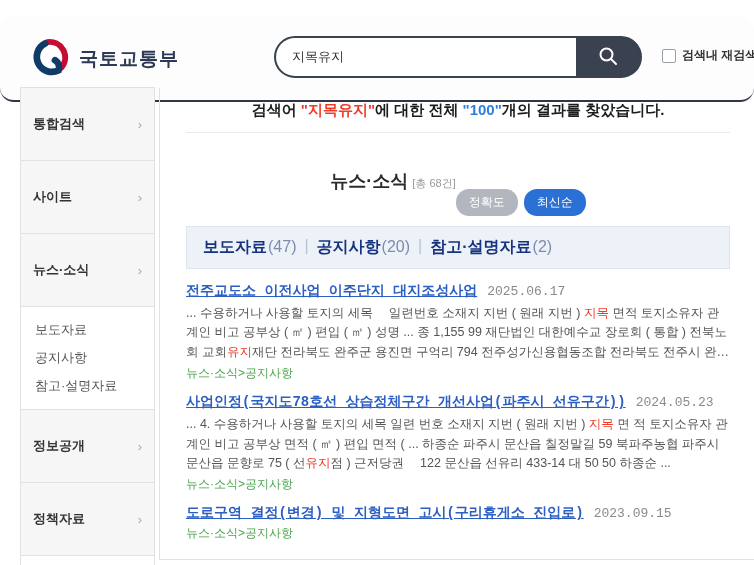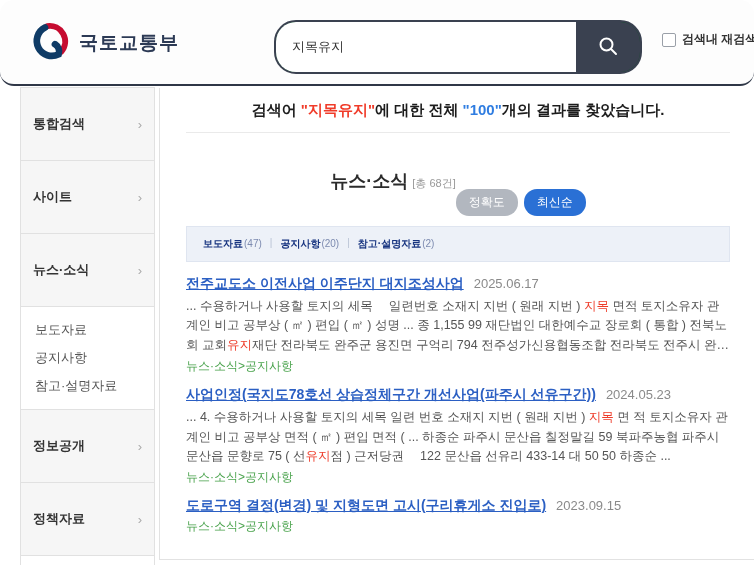--- a/index.html
+++ b/index.html
@@ -1,24 +1,24 @@
 <!DOCTYPE html>
 <html><head>
 <meta charset="utf-8">
 <style>
   * { margin:0; padding:0; box-sizing:border-box; }
   html,body { width:754px; height:565px; overflow:hidden; background:#fff;
     font-family:"Liberation Sans","DejaVu Sans",sans-serif; }
 
   
-  .header { position:absolute; left:0; top:0; width:754px; height:86px;
+  .header { position:absolute; left:0; top:16px; width:754px; height:86px;
     background:#fdfdfd; border-bottom:2px solid #2f3747;border-radius:14px; }
   .brand { position:absolute; left:30px; top:21px; display:flex; align-items:center; gap:9px; }
   .brand-name { font-size:19px; font-weight:bold; color:#2c3a55; letter-spacing:1px; }
-  .searchbar { position:absolute; left:274px; top:20px; width:368px; height:54px;
+  .searchbar { position:absolute; left:274px; top:20px; width:368px; height:42px;
     border:2px solid #3a4150; border-radius:22px; overflow:hidden; display:flex; background:#14532d; }
   .search-input { flex:1; border:none; outline:none; padding:0 16px; font-size:13px; color:#333;
     font-family:inherit; }
   .search-btn { width:64px; background:#3a4150; border:none; cursor:pointer;
     display:flex; align-items:center; justify-content:center; }
   .recheck { position:absolute; left:662px; top:31px; display:flex; align-items:center; gap:6px; }
   .checkbox { width:14px; height:14px; border:1px solid #9aa0a8; border-radius:2px; background:#fff; }
   .recheck-label { font-size:12px; font-weight:bold; color:#333; white-space:nowrap; }
 
   
@@ -42,28 +42,28 @@
   .section-head { margin-top:13px; display:flex; align-items:center; justify-content:center; }
   .section-title { font-size:18px; font-weight:bold; color:#2b2b2b; }
   .section-total { font-size:11px; font-weight:normal; color:#999; margin-left:4px; }
   .sort-pills { display:flex; gap:6px;margin-top:43px; }
   .pill { border:none; border-radius:13px; padding:5px 13px; font-size:12px; color:#fff;
     cursor:pointer; font-family:inherit; }
   .pill-gray { background:#b2b7bf; }
   .pill-blue { background:#2a70d5; }
 
   .filterbar { margin-top:10px; background:#edf1f8; border:1px solid #dfe5f0;
-    padding:10px 16px; font-size:10px; display:flex; align-items:flex-start; flex-wrap:wrap; }
+    padding:10px 16px; font-size:16px; display:flex; align-items:flex-start; flex-wrap:wrap; }
   .filter-name { color:#16337f; font-weight:bold; cursor:pointer; }
   .filter-count { color:#7d8bb0; margin-left:1px; }
   .filter-sep { color:#b9c2d4; margin:0 8px; }
 
   .results { margin-top:13px; }
   .result { margin-bottom:11px; }
-  .result-title-row { display:flex; align-items:baseline; gap:10px; }
+  .result-title-row { display:flex; align-items:baseline; gap:10px;font-family:Liberation Mono, monospace; }
   .result-title { font-size:14px; font-weight:bold; color:#2b5fc3; text-decoration:underline;
     cursor:pointer; }
   .result-date { font-size:13px; color:#8a8a8a; }
   .result-snippet { margin-top:4px; font-size:12.5px; color:#555; line-height:1.55;
     display:-webkit-box; -webkit-line-clamp:3; -webkit-box-orient:vertical; overflow:hidden; }
   .result-snippet .seg-red { color:#ee3c2a; }
   .result-category { margin-top:3px; font-size:12px; color:#4aa34d; }
 </style>
 </head>
 <body>

